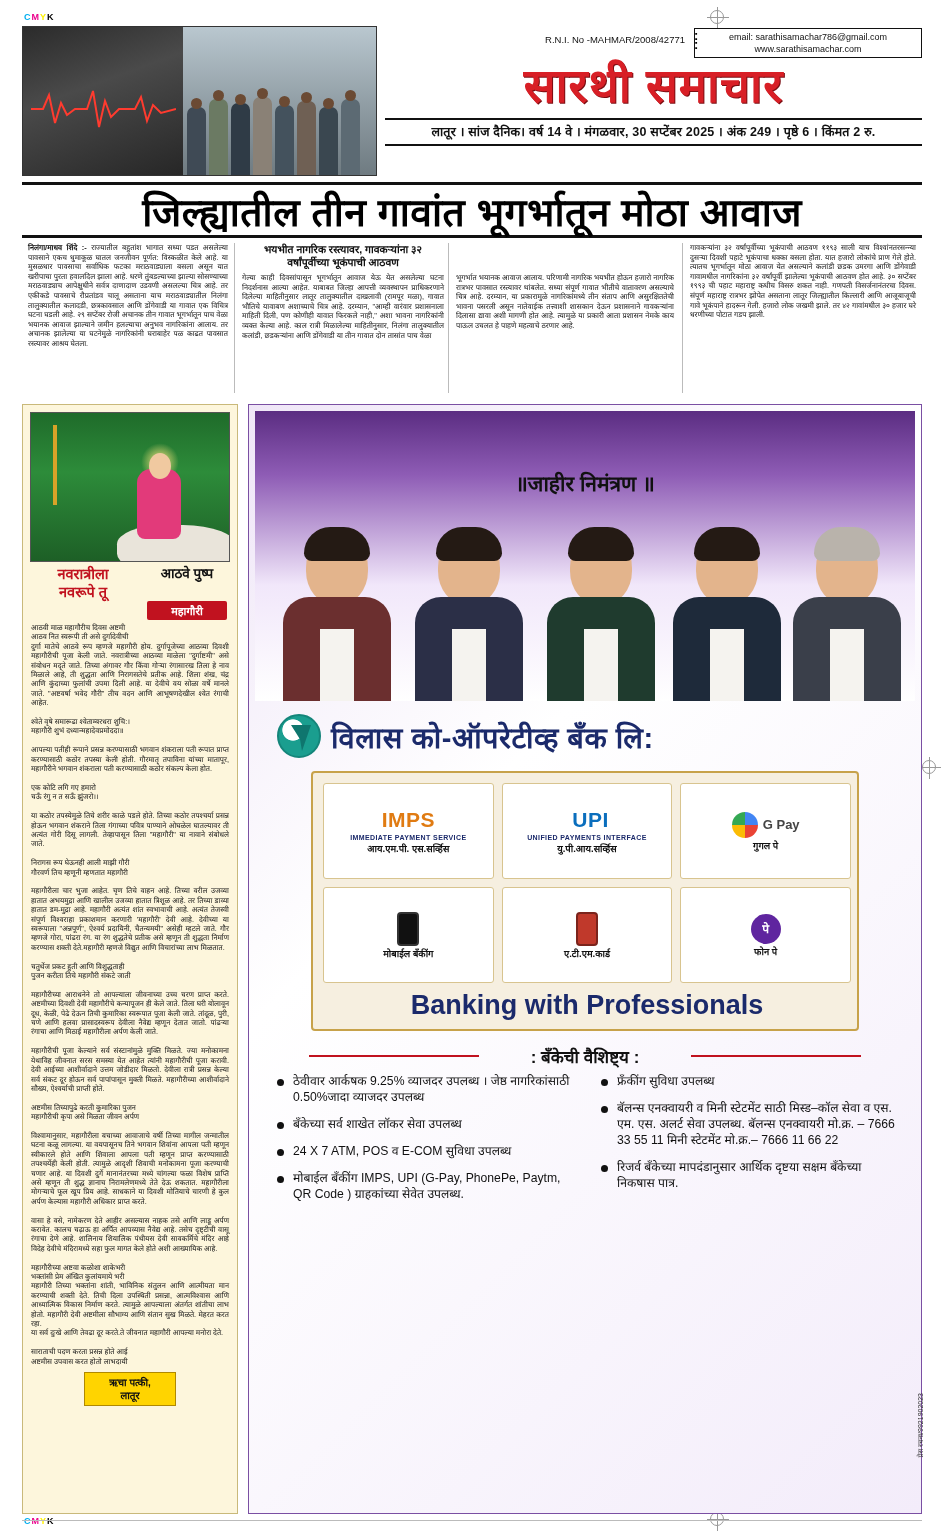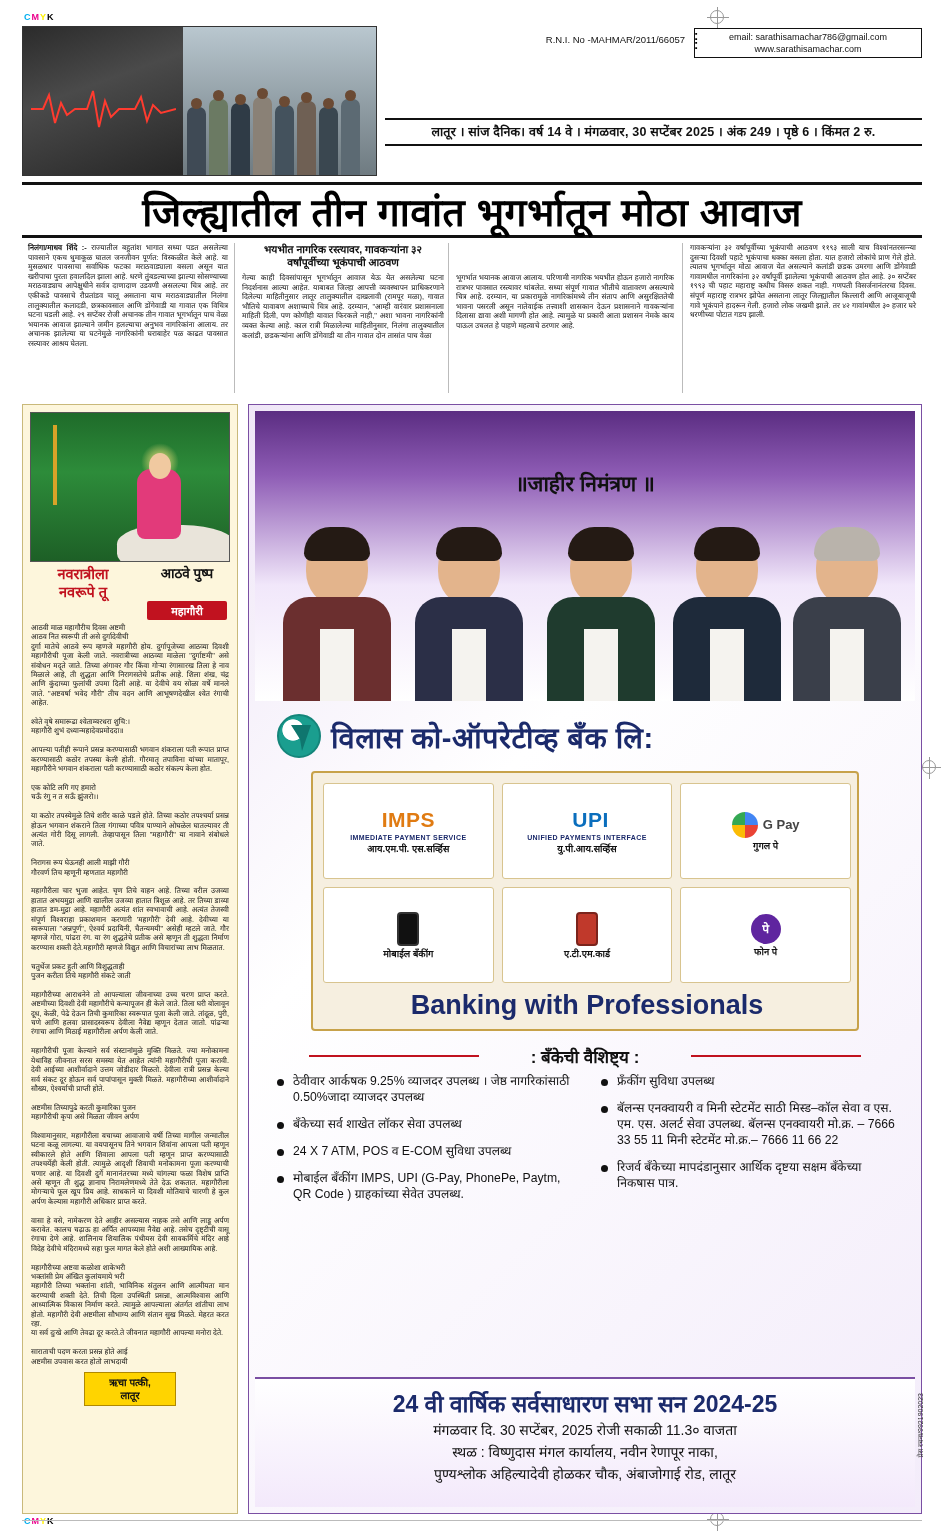--- a/index.html
+++ b/index.html
@@ -327,26 +327,27 @@
           <div class="head-dot" style="left:74px; bottom:78px;"></div>
           <div class="head-dot" style="left:96px; bottom:70px;"></div>
           <div class="head-dot" style="left:118px;bottom:74px;"></div>
           <div class="head-dot" style="left:140px;bottom:68px;"></div>
           <div class="head-dot" style="left:162px;bottom:76px;"></div>
         </div>
       </div>
     </div>
 
     <div class="nameplate">
-      <div class="rni">R.N.I. No -MAHMAR/2011/66057</div>
+      <div class="rni">R.N.I. No -MAHMAR/2008/42771</div>
       <div class="colon-dots">:<br>:</div>
       <div class="email-box">
         <div>email: sarathisamachar786@gmail.com</div>
         <div>www.sarathisamachar.com</div>
       </div>
+      <div class="title-main">सारथी समाचार</div>
       <div class="title-rule"></div>
       <div class="issue-line">लातूर । सांज दैनिक। वर्ष 14 वे । मंगळवार, 30 सप्टेंबर  2025 । अंक 249 । पृष्ठे 6 । किंमत 2 रु.</div>
       <div class="issue-rule-b"></div>
     </div>
   </div>
 
   <div class="headline-bar">
     <h1>जिल्ह्यातील तीन गावांत भूगर्भातून मोठा आवाज</h1>
   </div>
 
@@ -544,24 +545,18 @@
         <div class="feat-item">24 X 7  ATM, POS  व  E-COM सुविधा उपलब्ध</div>
         <div class="feat-item">मोबाईल बँकींग IMPS, UPI (G-Pay, PhonePe, Paytm, QR Code ) ग्राहकांच्या सेवेत उपलब्ध.</div>
       </div>
       <div class="feat-col right">
         <div class="feat-item">फ्रँकींग सुविधा उपलब्ध</div>
         <div class="feat-item" style="white-space:pre-line">बॅलन्स एनक्वायरी व मिनी स्टेटमेंट साठी मिस्ड–कॉल सेवा व एस. एम. एस. अलर्ट सेवा उपलब्ध. बॅलन्स एनक्वायरी मो.क्र. – 7666 33 55 11 मिनी स्टेटमेंट मो.क्र.– 7666 11 66 22</div>
         <div class="feat-item">रिजर्व बँकेच्या मापदंडानुसार आर्थिक दृष्टया सक्षम बँकेच्या निकषास पात्र.</div>
       </div>
     </div>
 
-    <div class="agm-box">
-      <div class="agm-title">24 वी वार्षिक सर्वसाधारण सभा सन 2024-25</div>
-      <div class="agm-line">मंगळवार दि. 30 सप्टेंबर, 2025 रोजी सकाळी 11.3० वाजता</div>
-      <div class="agm-line">स्थळ : विष्णुदास मंगल कार्यालय, नवीन रेणापूर नाका,</div>
-      <div class="agm-line">पुण्यश्लोक अहिल्यादेवी होळकर चौक, अंबाजोगाई रोड, लातूर</div>
-    </div>
 
     <div class="vert-credit">प्रेस रचना/9921902023</div>
   </div>
 
   <div class="bot-rule"></div>
 </div>
 
 </body></html>

